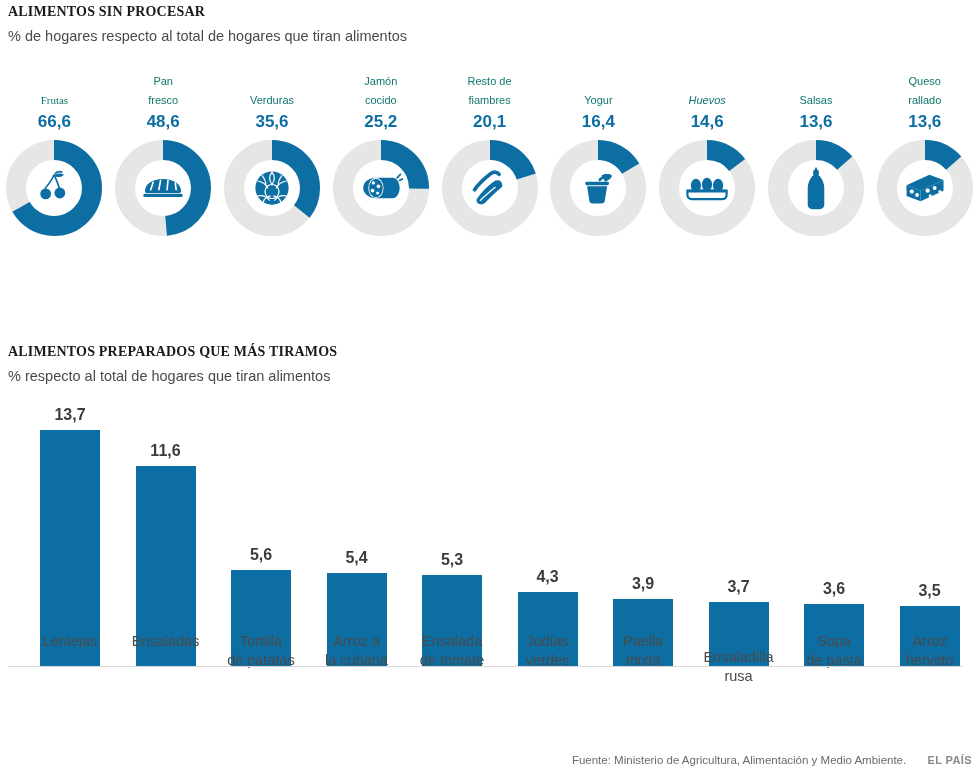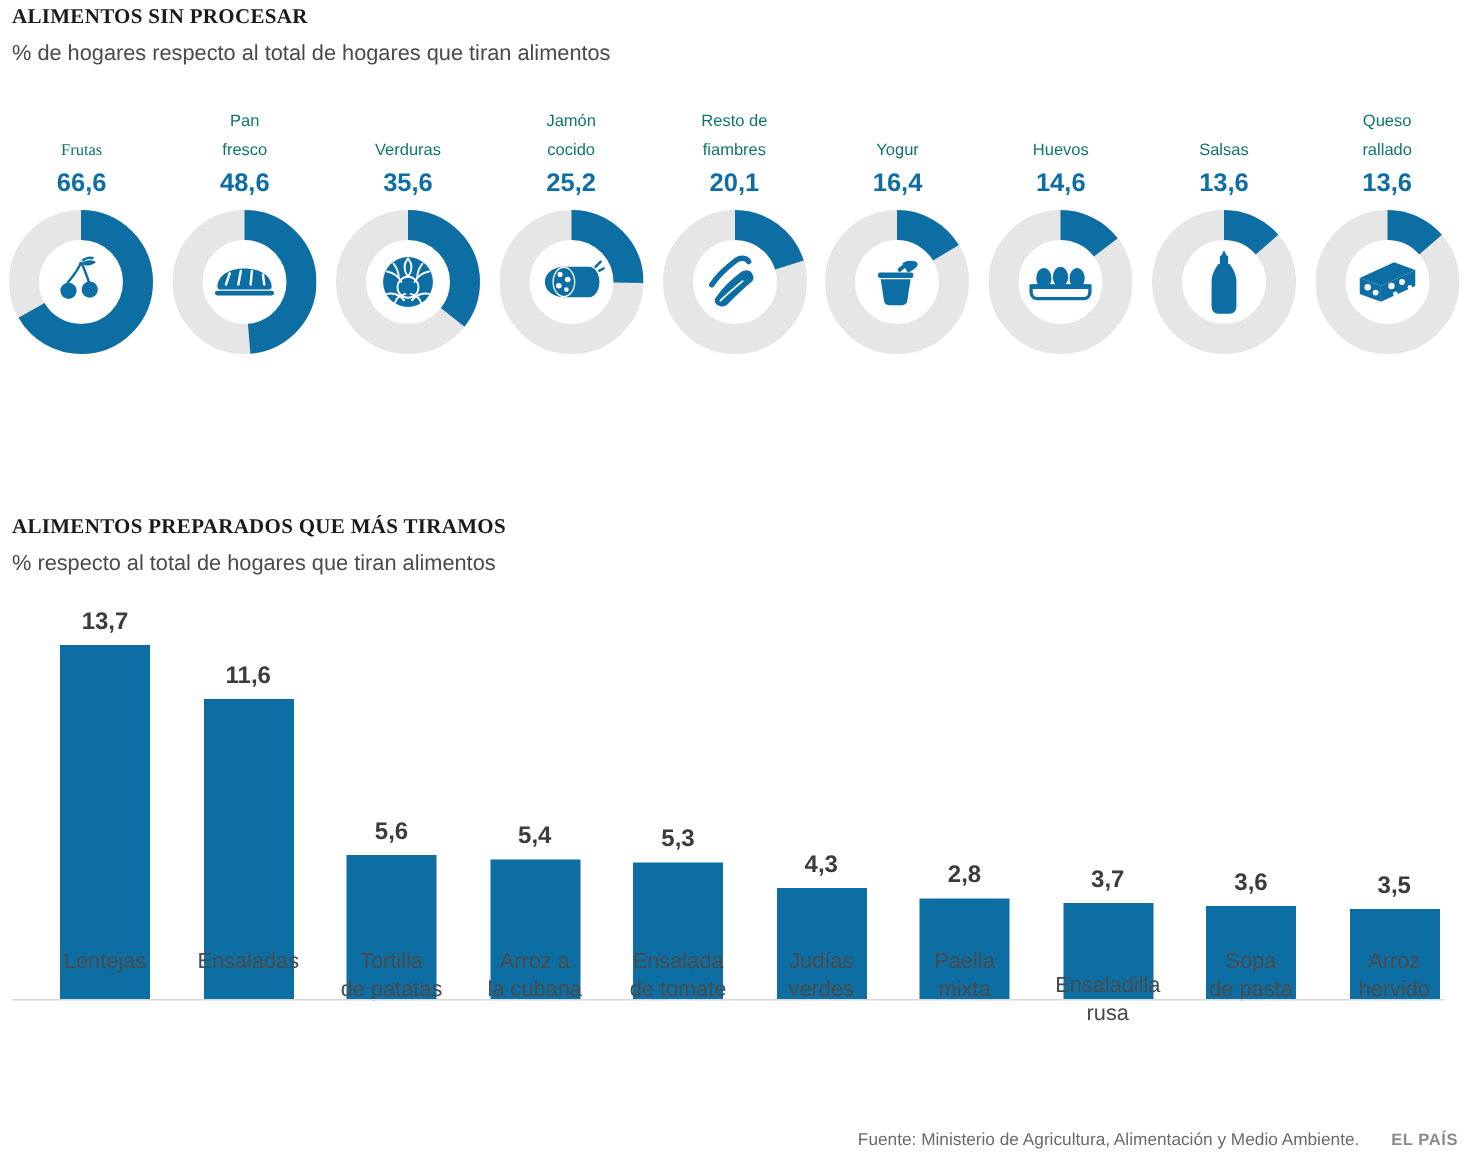--- a/index.html
+++ b/index.html
@@ -271,21 +271,21 @@
           <svg width="40" height="40" viewBox="0 0 44 44" fill="#0d6ea3">
       <path d="M26 8c5-2 9-2 11 0 1 2-2 5-7 7l-2-3z"></path>
       <path d="M24 13l6-5" stroke="#0d6ea3" stroke-width="3" stroke-linecap="round"></path>
       <rect x="8" y="15" width="26" height="4" rx="1.6"></rect>
       <path d="M10 20h22l-2.5 16c-.2 2-1.8 3-3.5 3H16c-1.7 0-3.3-1-3.5-3z"></path>
     </svg>
         </div>
       </div>
     </div>
     <div class="donut-cell">
-      <div class="donut-label" style="padding-top: 19px;">Huevos</div>
+      <div class="donut-label" style="padding-top: 19px; font-style: italic;">Huevos</div>
       <div class="donut-value">14,6</div>
       <div class="donut-wrap">
         <svg width="96" height="96" viewBox="0 0 96 96">
       <circle cx="48" cy="48" r="38" fill="none" stroke="#e6e6e6" stroke-width="20"></circle>
       <circle cx="48" cy="48" r="38" fill="none" stroke="#0d6ea3" stroke-width="20" stroke-dasharray="34.85911208423234 203.9019295885919" transform="rotate(-90 48 48)"></circle>
     </svg>
         <div class="donut-icon">
           <svg width="46" height="30" viewBox="0 0 54 32" fill="#0d6ea3">
       <ellipse cx="14" cy="13" rx="6" ry="8"></ellipse>
       <ellipse cx="27" cy="12" rx="6" ry="8"></ellipse>
@@ -371,21 +371,21 @@
       <div class="bar-cat" style="bottom: 48px;">Ensalada
 de tomate</div>
     </div>
     <div class="bar-col" style="left: 499.5px;">
       <div class="bar-value" style="top: 159.927px;">4,3</div>
       <div class="bar-rect" style="top: 183.927px; height: 74.073px;"></div>
       <div class="bar-cat" style="bottom: 48px;">Judías
 verdes</div>
     </div>
     <div class="bar-col" style="left: 595px;">
-      <div class="bar-value" style="top: 166.818px;">2,8</div>
+      <div class="bar-value" style="top: 166.818px;">3,9</div>
       <div class="bar-rect" style="top: 190.818px; height: 67.1825px;"></div>
       <div class="bar-cat" style="bottom: 48px;">Paella
 mixta</div>
     </div>
     <div class="bar-col" style="left: 690.5px;">
       <div class="bar-value" style="top: 170.263px;">3,7</div>
       <div class="bar-rect" style="top: 194.263px; height: 63.7372px;"></div>
       <div class="bar-cat" style="bottom: 32px;">Ensaladilla
 rusa</div>
     </div>

